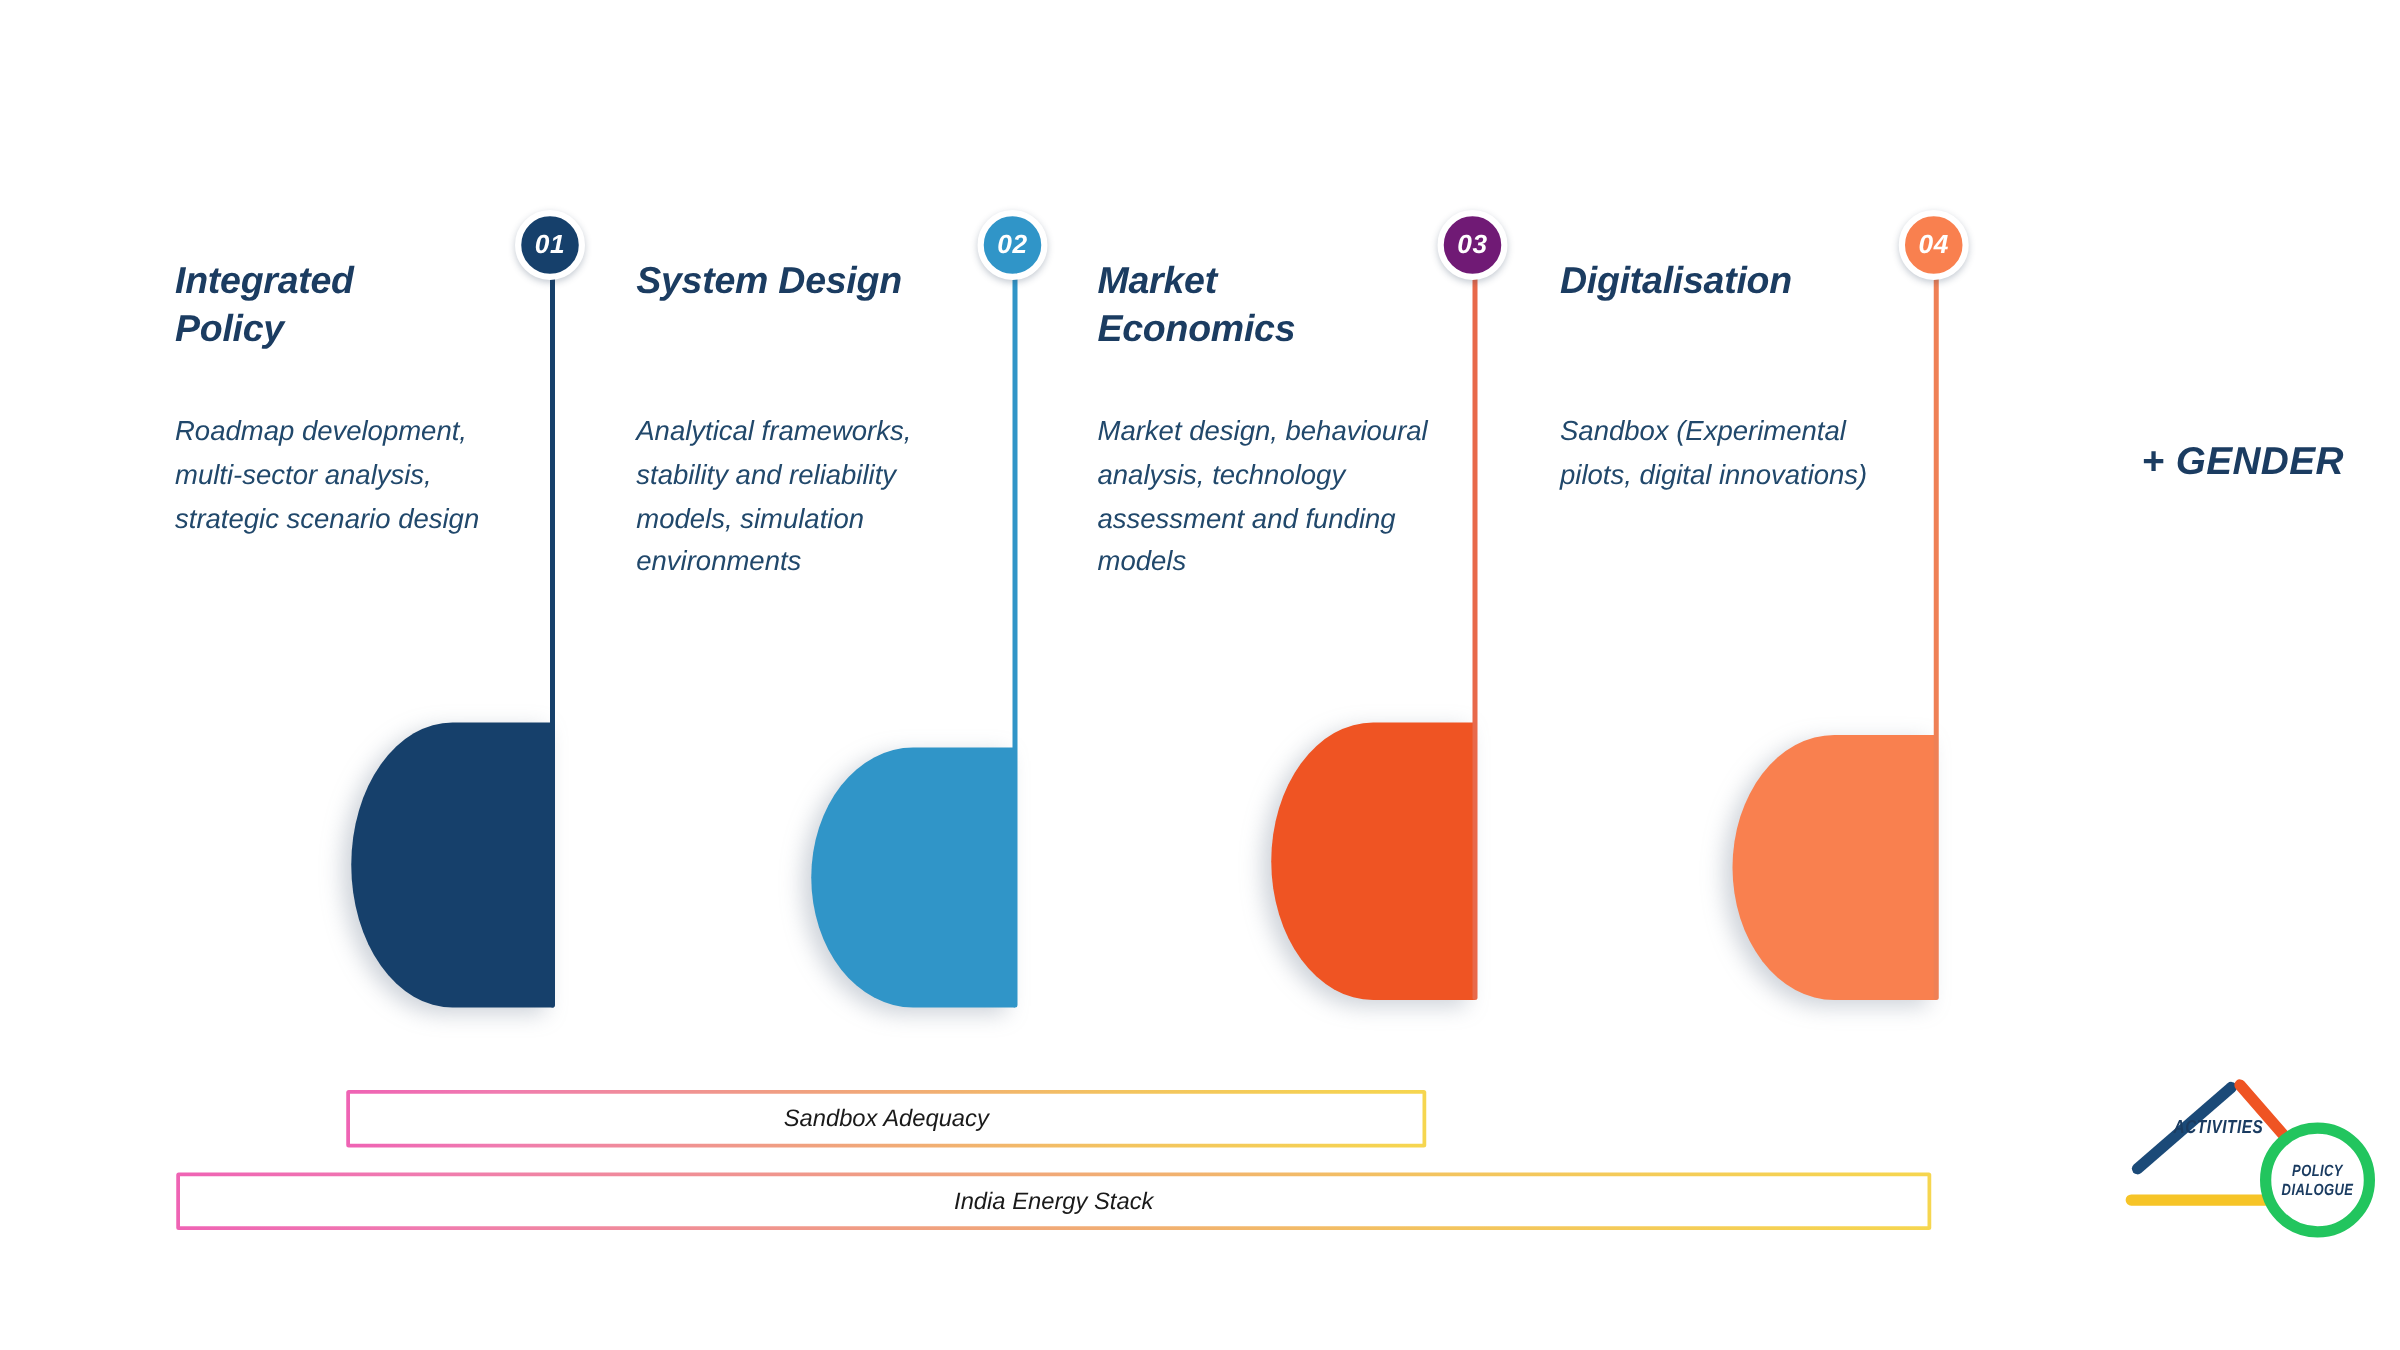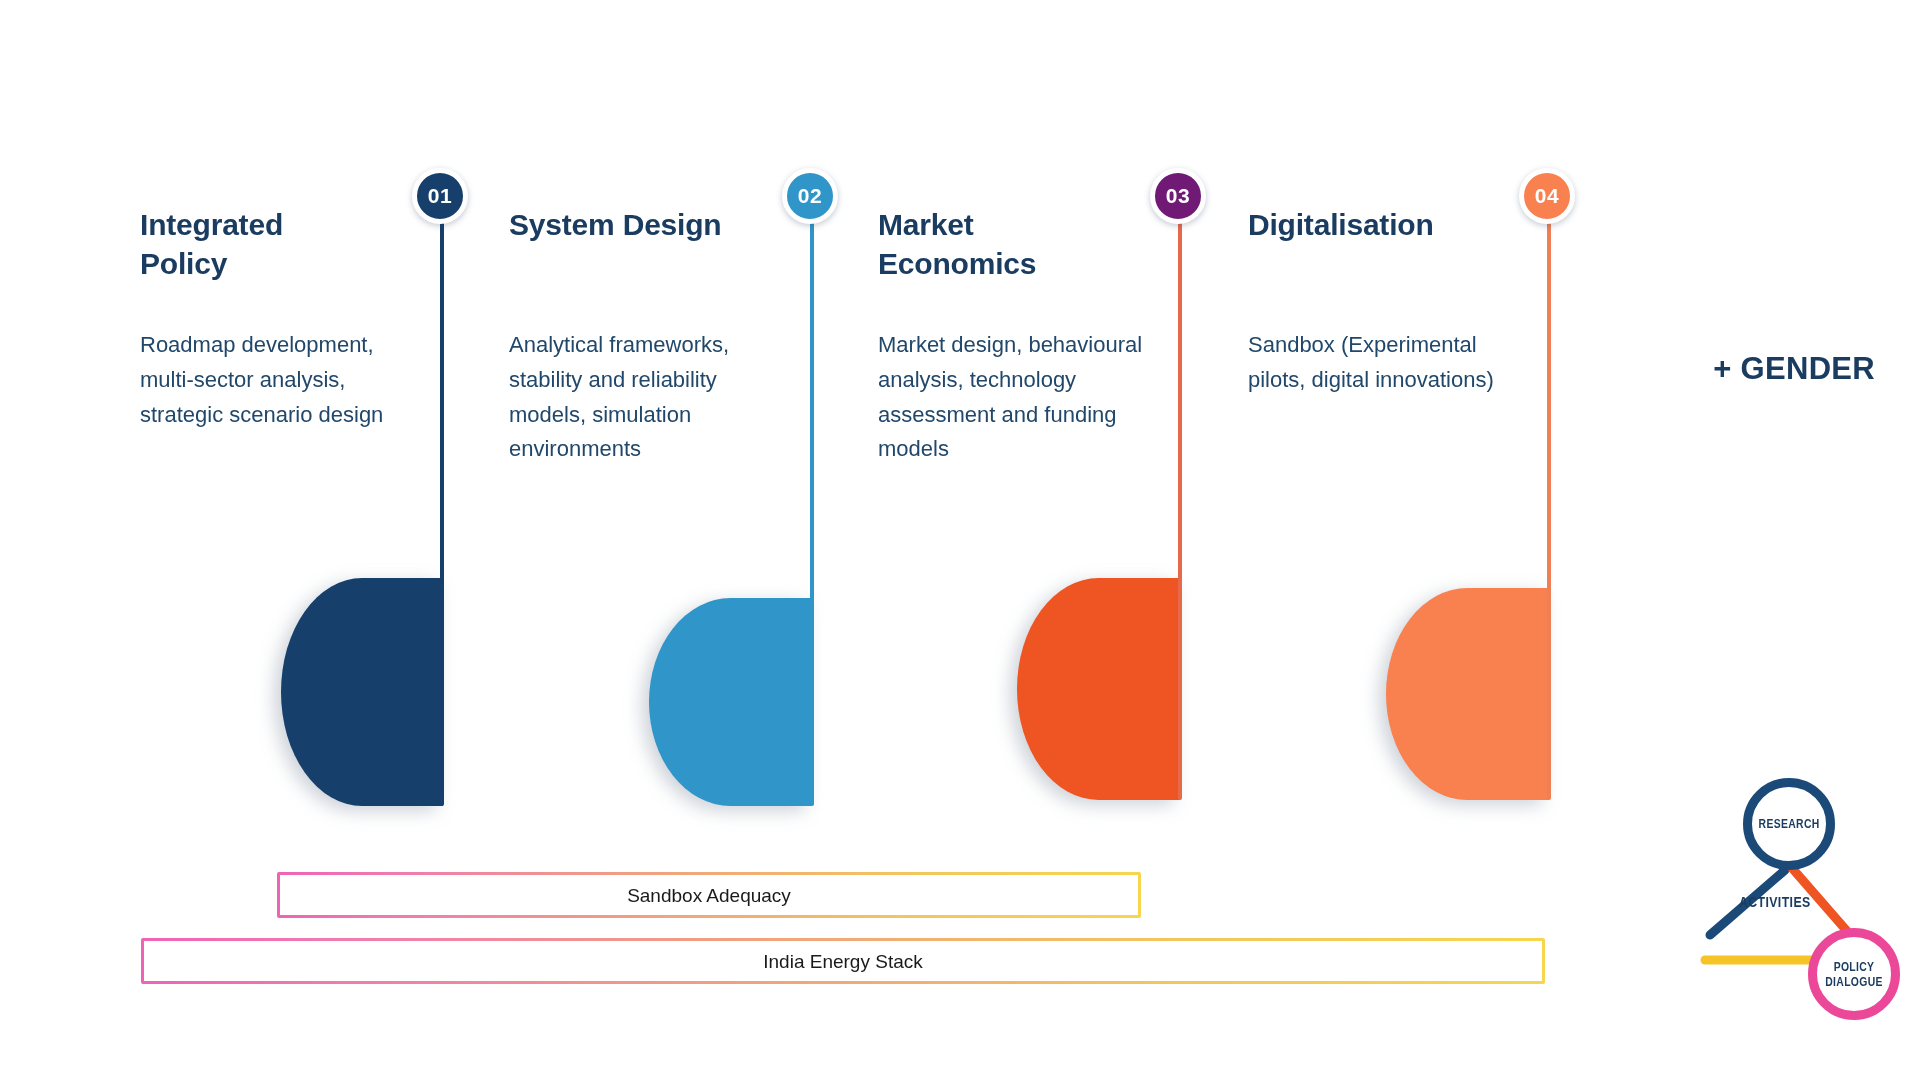--- a/index.html
+++ b/index.html
@@ -3,21 +3,21 @@
 <meta charset="utf-8">
 <style>
   html,body{margin:0;padding:0;}
   body{
     width:1920px;height:1080px;
     background:#ffffff;
     font-family:"Liberation Sans", sans-serif;
     overflow:hidden;
     position:relative;
   }
-  #stage{position:absolute;left:0;top:0;width:1568px;height:1080px;}
+  #stage{position:absolute;left:0;top:0;width:1568px;height:1080px;font-style:italic;}
 
   
   .pillar{position:absolute;top:0;height:1080px;}
   .pillar-line{
     position:absolute;
     width:4px;
     border-radius:2px;
   }
   .badge{
     position:absolute;
@@ -182,25 +182,22 @@
   </div>
 
   <div id="activities" style="left:1610px;top:760px;width:300px;height:270px;">
 
     <svg id="tri-svg" width="300" height="270" viewBox="0 0 300 270">
       <line x1="175" y1="110" x2="100" y2="175" stroke="#1b4a78" stroke-width="9" stroke-linecap="round"></line>
       <line x1="182" y1="108" x2="243" y2="178" stroke="#ef5423" stroke-width="9" stroke-linecap="round"></line>
       <line x1="95" y1="200" x2="248" y2="200" stroke="#f6c427" stroke-width="9" stroke-linecap="round"></line>
     </svg>
 
-    <div class="node-circle" style="left:133px;top:18px;width:92px;height:92px;border:9px solid #1b4a78;">
-      <span class="node-label">RESEARCH</span>
-    </div>
-
-    <div class="node-circle" style="left:198px;top:168px;width:92px;height:92px;border:9px solid #ec4899;">
+
+    <div class="node-circle" style="left:198px;top:138px;width:92px;height:92px;border:9px solid #22c55e;">
       <span class="node-label">POLICY DIALOGUE</span>
     </div>
 
 
     <div class="activities-center" style="left:121px;top:133px;">ACTIVITIES</div>
   </div>
 
 </div>
 
 </body></html>

